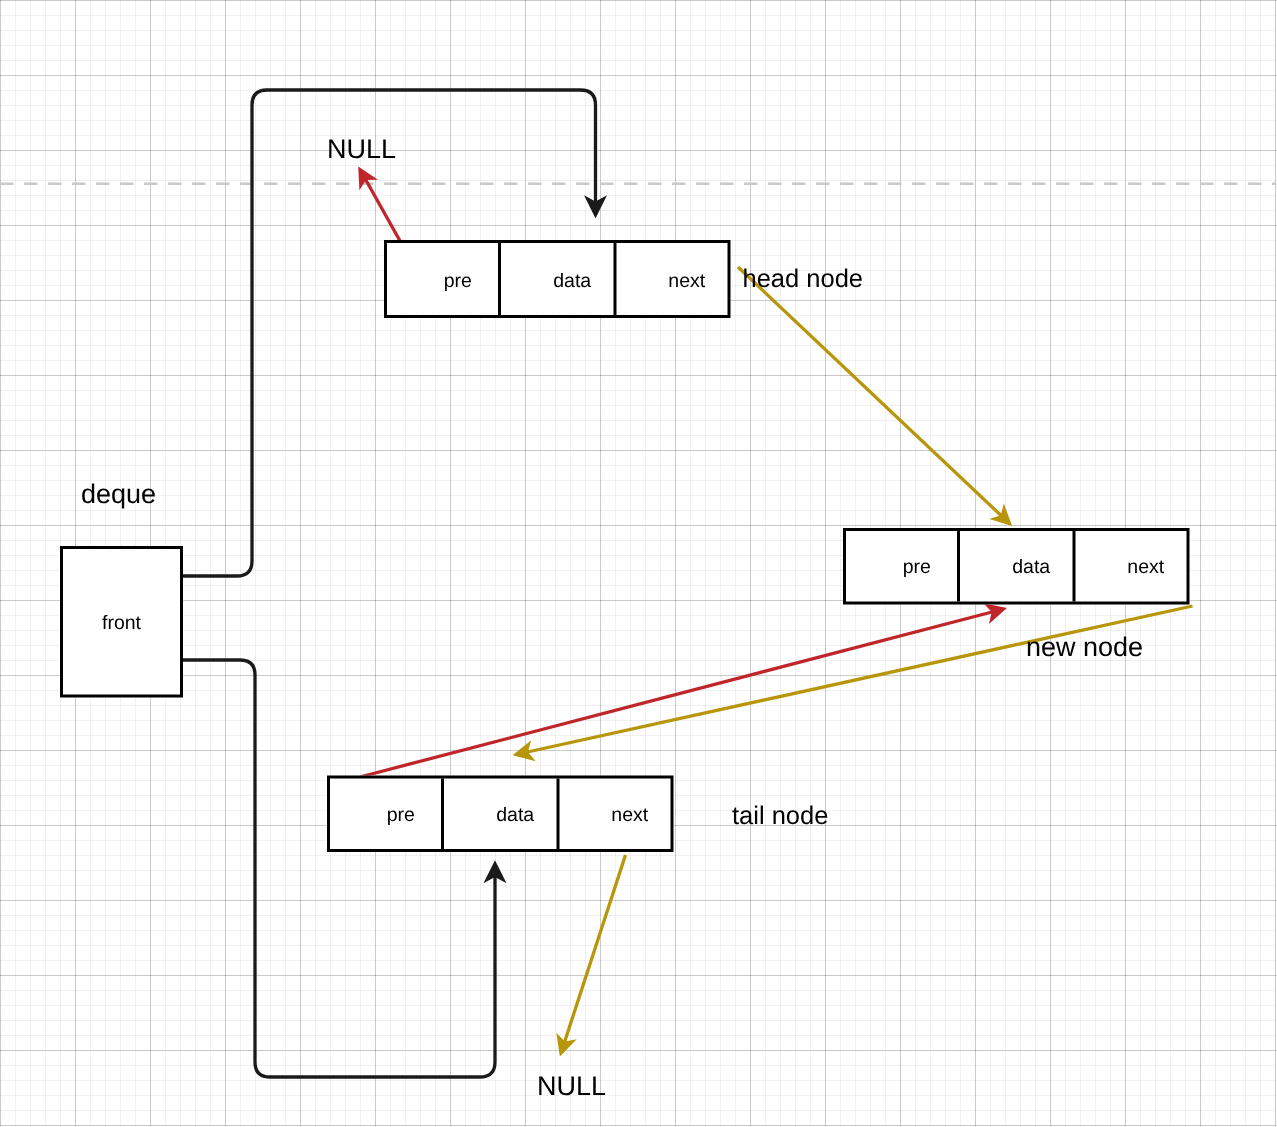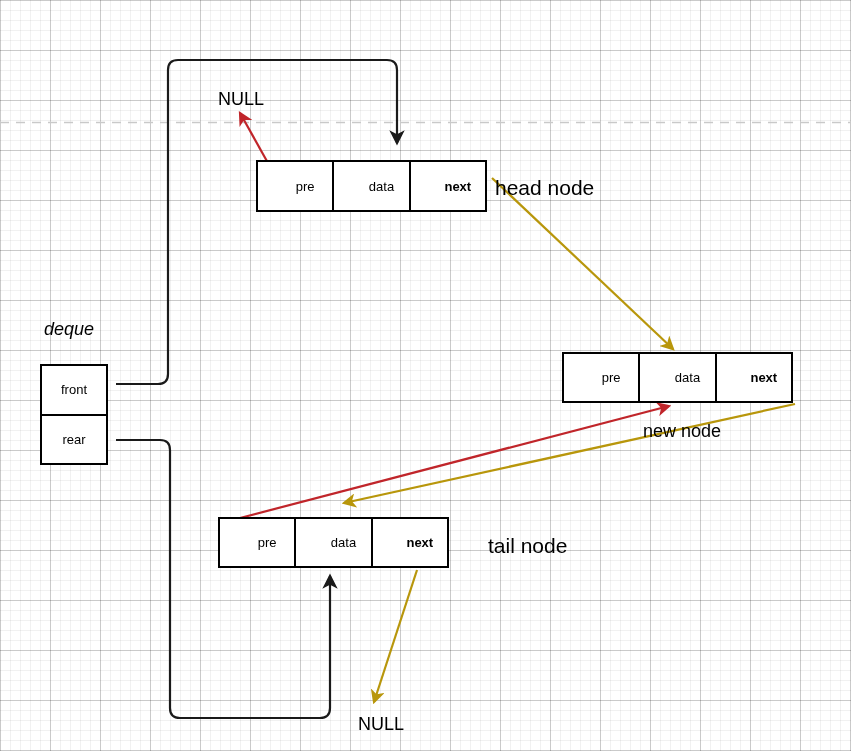--- a/index.html
+++ b/index.html
@@ -44,21 +44,20 @@
     align-items: center;
     justify-content: center;
     font-size: 13px;
     color: #000000;
     border-right: 2px solid #000000;
     box-sizing: border-box;
     margin-left: 20px;
   }
   .node-cell:last-child {
     border-right: none;
-    font-weight: bold;
   }
   .struct-box {
     position: absolute;
     display: flex;
     flex-direction: column;
     border: 2px solid #000000;
     background: #ffffff;
     box-sizing: border-box;
   }
   .struct-cell {
@@ -73,21 +72,21 @@
   }
   .struct-cell:last-child {
     border-bottom: none;
   }
   .lbl {
     position: absolute;
     color: #000000;
     white-space: nowrap;
     line-height: 1;
   }
-  .lbl-big   { font-size: 21px; }
+  .lbl-big   { font-size: 17px; }
   .lbl-small { font-size: 18px; }
 </style>
 </head>
 <body>
 
 <div id="canvas">
 
   <svg id="art" viewBox="0 0 851 751" xmlns="http://www.w3.org/2000/svg">
 
     <defs>
@@ -114,40 +113,39 @@
 
     <line x1="492" y1="178" x2="673" y2="349" stroke="#b8960b" stroke-width="2.2" marker-end="url(#arrow-olive)"></line>
 
     <line x1="240" y1="518" x2="669" y2="406" stroke="#c0252a" stroke-width="2.2" marker-end="url(#arrow-red)"></line>
 
     <line x1="795" y1="404" x2="344" y2="503" stroke="#b8960b" stroke-width="2.2" marker-end="url(#arrow-olive)"></line>
 
     <line x1="417" y1="570" x2="374" y2="702" stroke="#b8960b" stroke-width="2.2" marker-end="url(#arrow-olive)"></line>
   </svg>
 
-  <div class="lbl lbl-small" style="left:44px; top:320px;font-style:italic;">deque</div>
+  <div class="lbl lbl-small" style="left:54px; top:320px;">deque</div>
 
-  <div class="struct-box" style="left:40px; top:364px; width:68px; height:101px;">
+  <div class="struct-box" style="left:40px; top:364px; width:82px; height:101px;">
     <div class="struct-cell">front</div>
-    <div class="struct-cell">rear</div>
   </div>
 
   <div class="node-box" style="left:256px; top:160px; width:231px; height:52px;">
     <div class="node-cell">pre</div>
     <div class="node-cell">data</div>
     <div class="node-cell">next</div>
   </div>
   <div class="lbl lbl-big" style="left:495px; top:177px;">head node</div>
 
   <div class="node-box" style="left:562px; top:352px; width:231px; height:51px;">
     <div class="node-cell">pre</div>
     <div class="node-cell">data</div>
     <div class="node-cell">next</div>
   </div>
-  <div class="lbl lbl-small" style="left:643px; top:422px;">new node</div>
+  <div class="lbl lbl-small" style="left:684px; top:422px;">new node</div>
 
   <div class="node-box" style="left:218px; top:517px; width:231px; height:51px;">
     <div class="node-cell">pre</div>
     <div class="node-cell">data</div>
     <div class="node-cell">next</div>
   </div>
   <div class="lbl lbl-big" style="left:488px; top:535px;">tail node</div>
 
   <div class="lbl lbl-small" style="left:218px; top:90px;">NULL</div>
 

